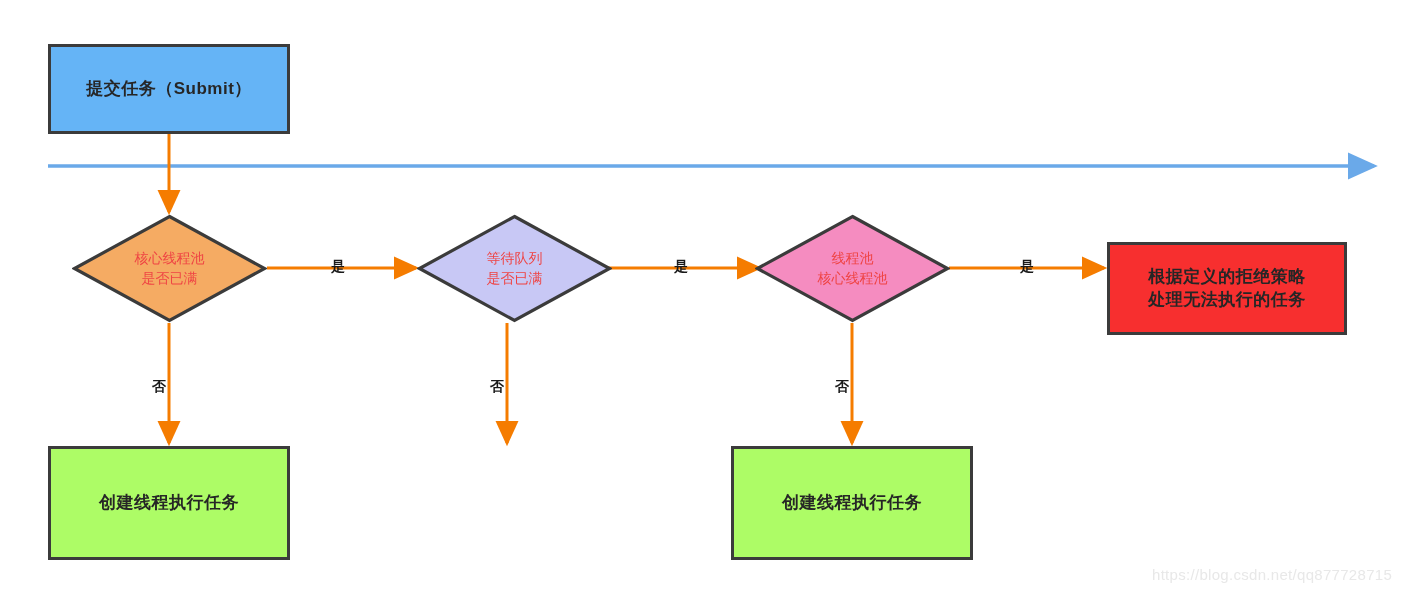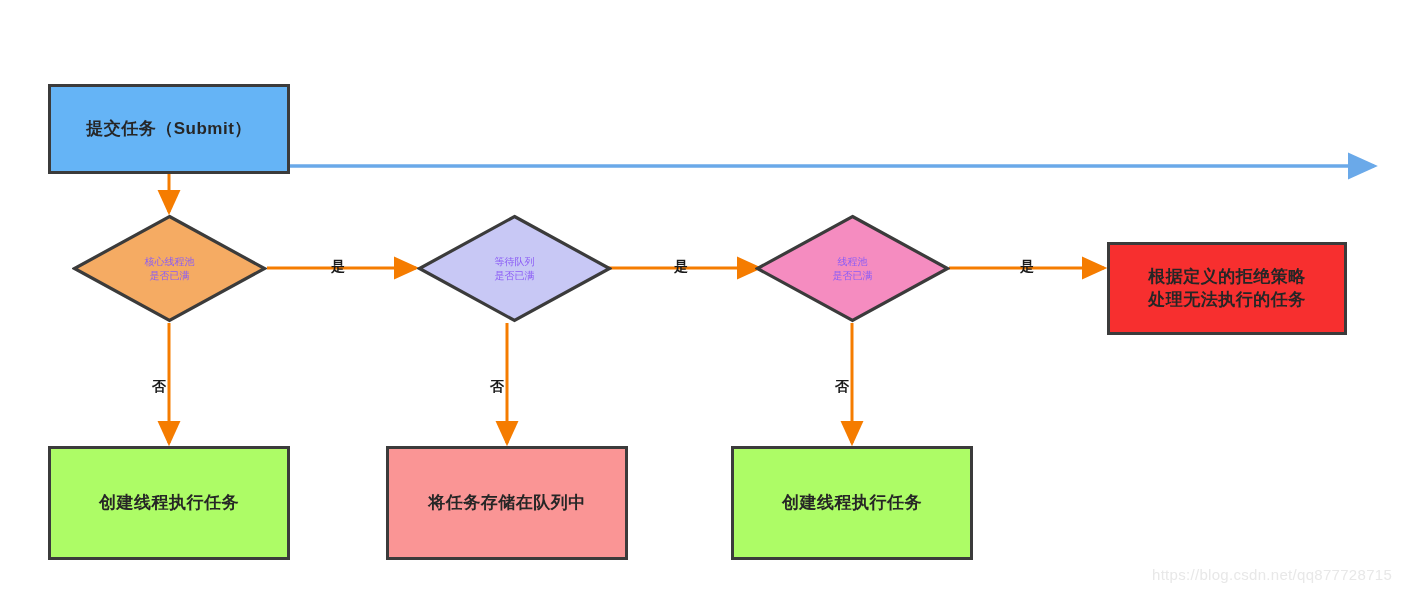--- a/index.html
+++ b/index.html
@@ -44,22 +44,22 @@
     position: absolute;
     inset: 0;
   }
   .diamond-label {
     position: absolute;
     inset: 0;
     display: flex;
     align-items: center;
     justify-content: center;
     text-align: center;
-    font-size: 10px;
-    color: #8b5cf6;
+    font-size: 14px;
+    color: #ef4444;
     line-height: 1.4;
     white-space: pre-line;
     font-weight: normal;
     pointer-events: none;
   }
   
   .edge {
     position: absolute;
   }
   .edge-label {
@@ -128,21 +128,21 @@
   </svg>
 
   <div class="edge-label" style="left:331px; top:259px;">是</div>
   <div class="edge-label" style="left:674px; top:259px;">是</div>
   <div class="edge-label" style="left:1020px; top:259px;">是</div>
 
   <div class="edge-label" style="left:152px; top:379px;">否</div>
   <div class="edge-label" style="left:490px; top:379px;">否</div>
   <div class="edge-label" style="left:835px; top:379px;">否</div>
 
-  <div class="node box" style="left:48px; top:44px; width:242px; height:90px; background:#65b4f6;margin-top:40px;">
+  <div class="node box" style="left:48px; top:44px; width:242px; height:90px; background:#65b4f6;">
     <span>提交任务（Submit）</span>
   </div>
 
   <div class="diamond-wrap" style="left:72px; top:214px; width:195px; height:109px;">
     <svg class="diamond-shape" viewBox="0 0 195 109" preserveAspectRatio="none">
       <polygon points="97.5,2.5 192.5,54.5 97.5,106.5 2.5,54.5" fill="#f5ab63" stroke="#3b3b3b" stroke-width="3.2" stroke-linejoin="miter"></polygon>
     </svg>
     <div class="diamond-label">核心线程池
 是否已满</div>
   </div>
@@ -153,35 +153,32 @@
     </svg>
     <div class="diamond-label">等待队列
 是否已满</div>
   </div>
 
   <div class="diamond-wrap" style="left:755px; top:214px; width:195px; height:109px;">
     <svg class="diamond-shape" viewBox="0 0 195 109" preserveAspectRatio="none">
       <polygon points="97.5,2.5 192.5,54.5 97.5,106.5 2.5,54.5" fill="#f58cc0" stroke="#3b3b3b" stroke-width="3.2" stroke-linejoin="miter"></polygon>
     </svg>
     <div class="diamond-label">线程池
-是否已满</div>
+核心线程池</div>
   </div>
 
   <div class="node box" style="left:1107px; top:222px; width:240px; height:93px; background:#f72f2f;margin-top:20px;">
     <span>根据定义的拒绝策略
 处理无法执行的任务</span>
   </div>
 
   <div class="node box" style="left:48px; top:446px; width:242px; height:114px; background:#adfc66;">
     <span>创建线程执行任务</span>
   </div>
 
-  <div class="node box" style="left:386px; top:446px; width:242px; height:114px; background:#fa9595;">
-    <span>将任务存储在队列中</span>
-  </div>
 
   <div class="node box" style="left:731px; top:446px; width:242px; height:114px; background:#adfc66;">
     <span>创建线程执行任务</span>
   </div>
 
   <div class="watermark" style="left:1152px; top:566px;">https://blog.csdn.net/qq877728715</div>
 
 </div>
 
 </body></html>

